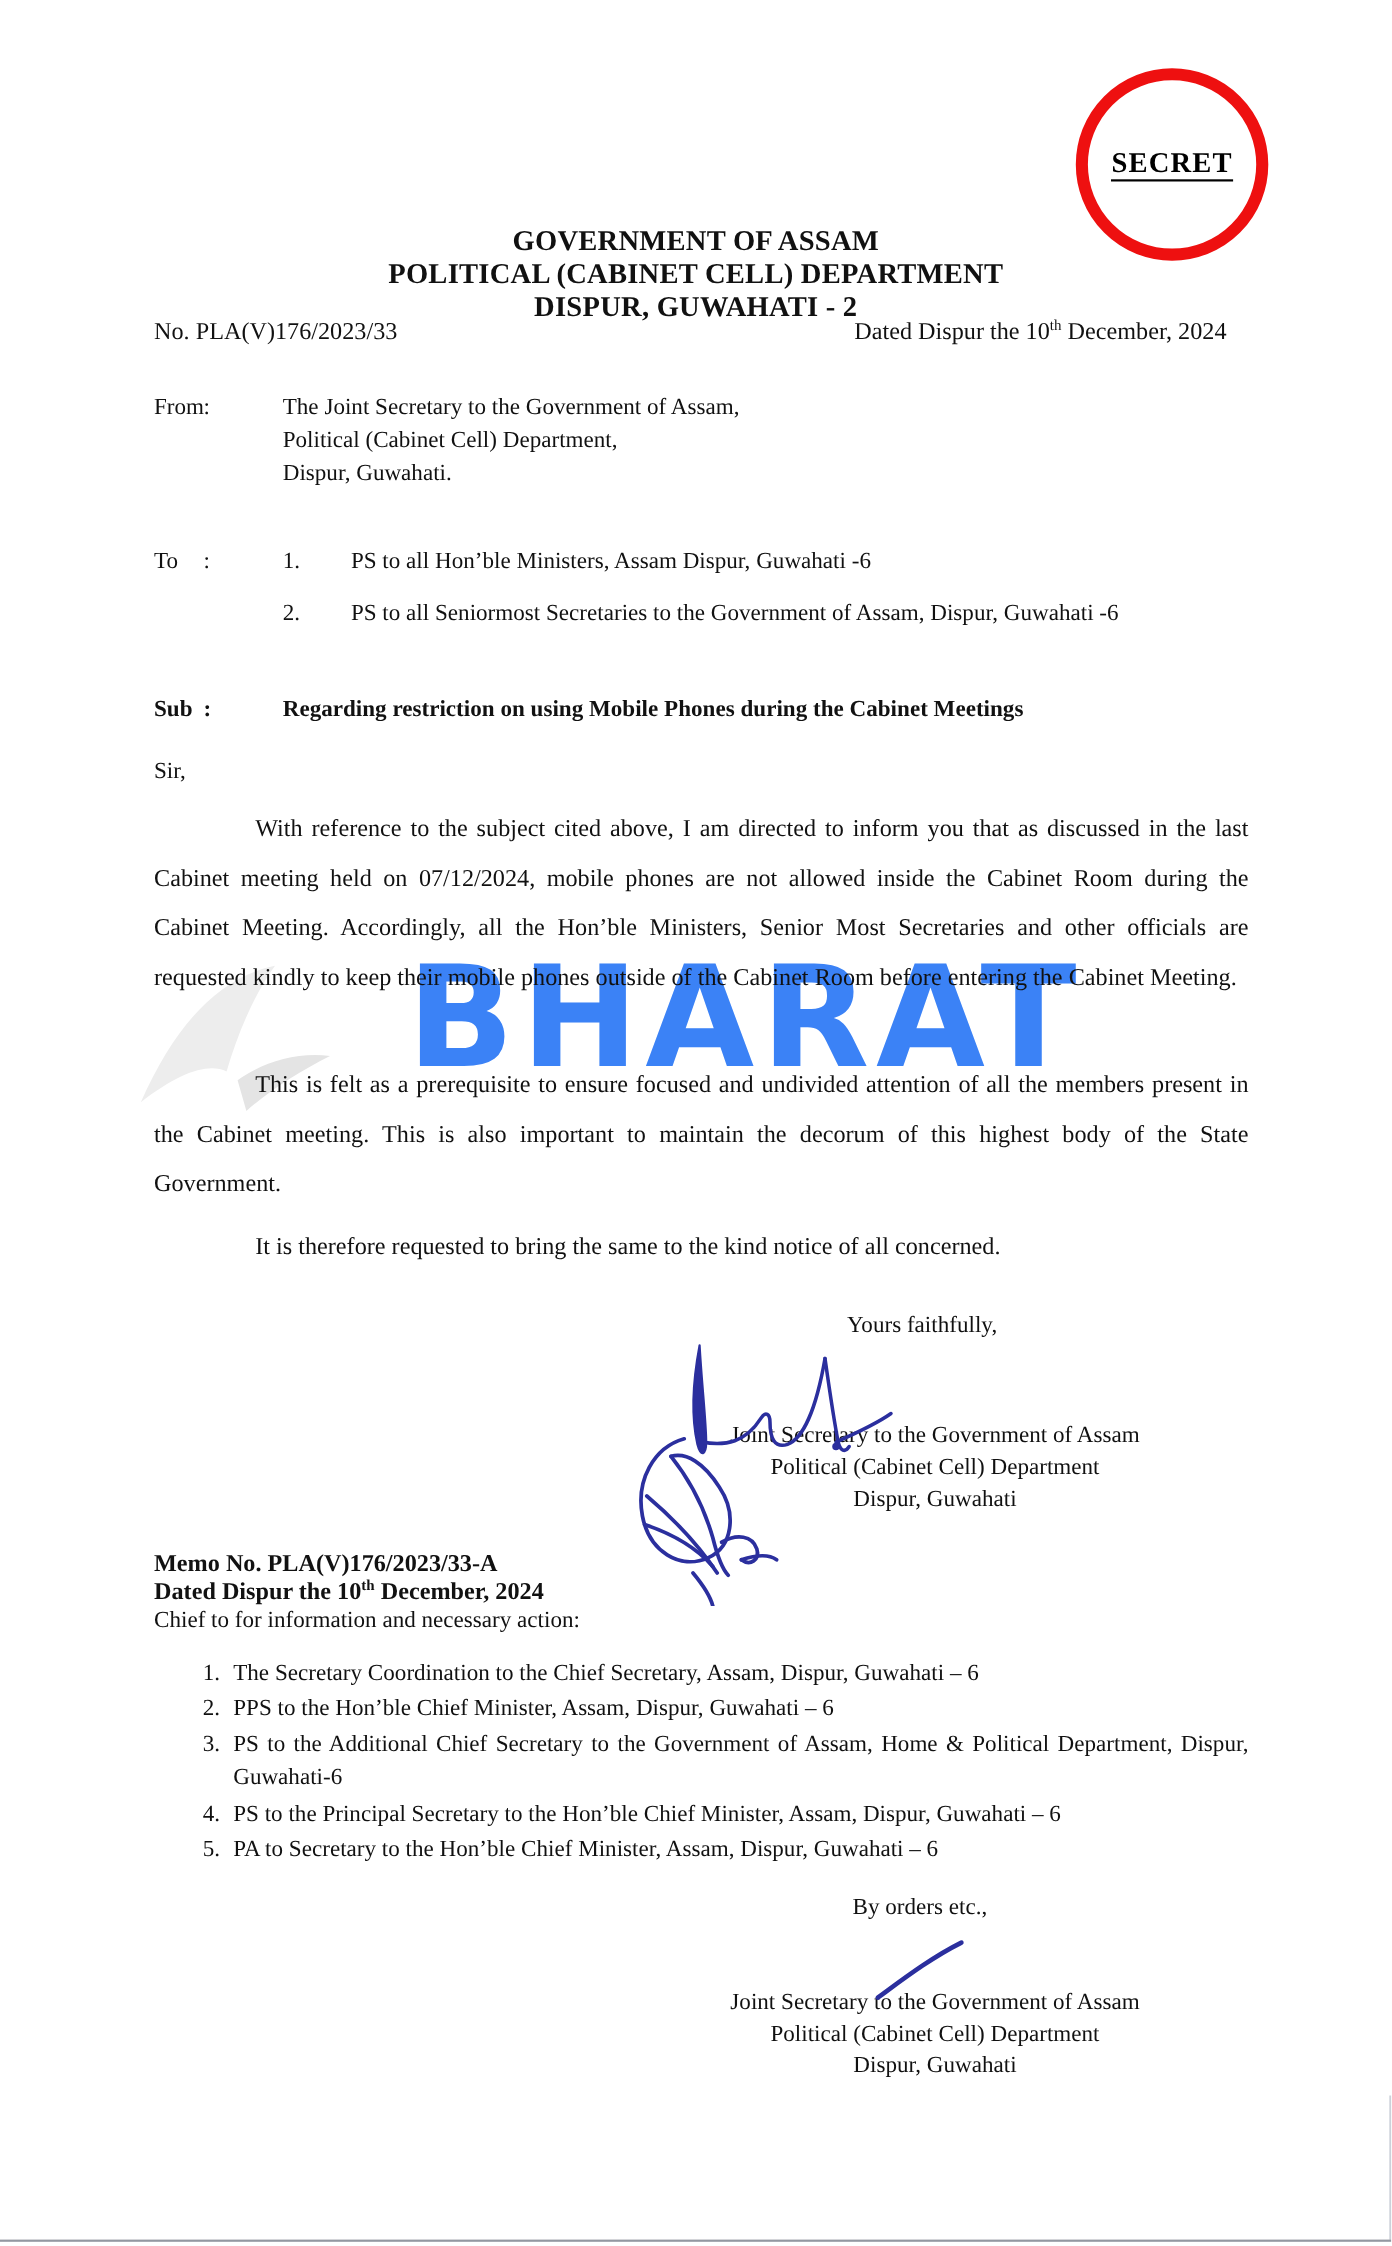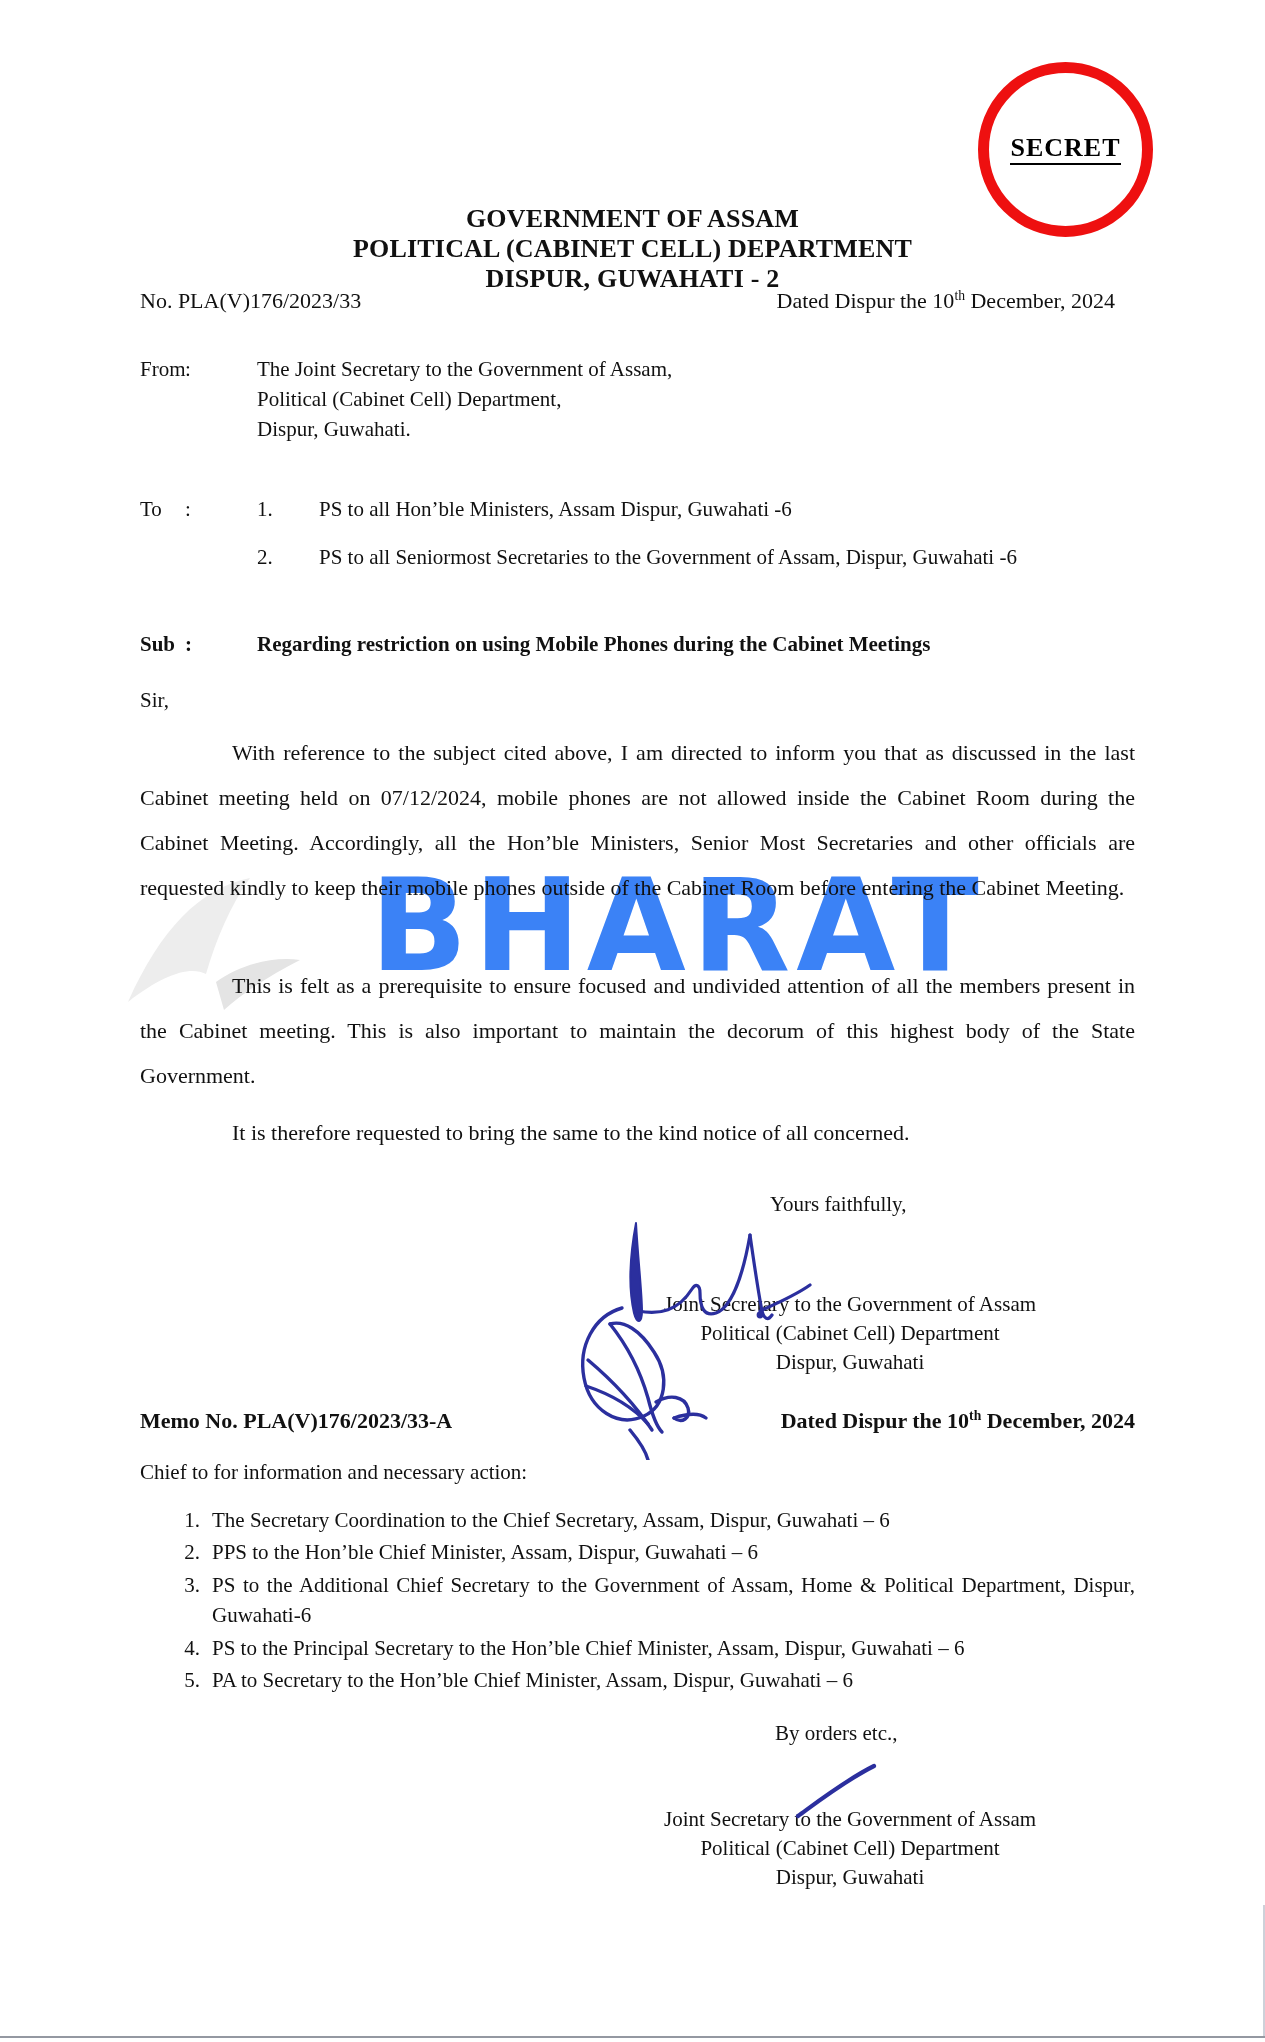--- a/index.html
+++ b/index.html
@@ -192,20 +192,21 @@
   .memoline {
     position: absolute;
     left: 140px;
     right: 130px;
     top: 1408px;
     font-size: 22px;
     font-weight: 700;
     display: flex;
     justify-content: space-between;
     align-items: baseline;
+    flex-direction: column;
   }
   .copyto {
     position: absolute;
     left: 140px;
     top: 1460px;
     font-size: 21px;
   }
 
   .copylist {
     position: absolute;

